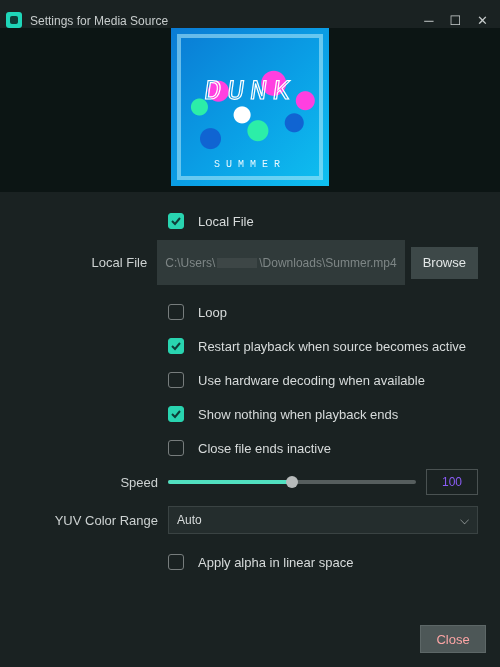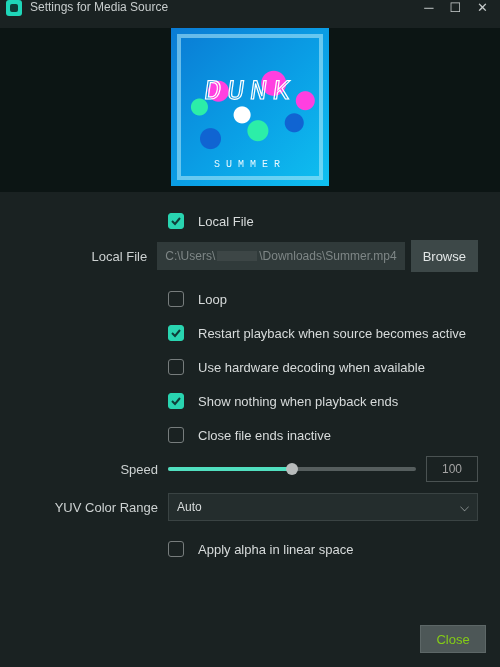--- a/index.html
+++ b/index.html
@@ -11,21 +11,21 @@
     color: #d7dbdb;
     background: #1a2222;
     overflow: hidden;
   }
   .window {
     width: 100%; height: 100%;
     display: flex; flex-direction: column;
   }
   .titlebar {
     height: 28px;
-    display: flex; align-items: flex-start;
+    display: flex; align-items: flex-end;
     padding: 0 6px;
     color: #c7cccc;
   }
   .titlebar .app-icon {
     width: 16px; height: 16px;
     border-radius: 3px;
     background: #1fd6b9;
     margin-right: 8px;
     position: relative;
   }
@@ -120,21 +120,21 @@
     background: #29d4b0;
     border-color: #29d4b0;
   }
   .cb.checked svg { display: block; }
   .cb svg { display: none; }
   .cb-label { margin-left: 8px; }
 
   
   .input {
     flex: 1;
-    height: 28px;
+    height: 45px;
     background: #303a3a;
     border: none;
     padding: 0 8px;
     color: #7e8686;
     font-size: 12px;
     display: flex; align-items: center;
     overflow: hidden; white-space: nowrap;
   }
   .input .redact {
     display: inline-block;
@@ -175,21 +175,21 @@
     position: absolute;
     width: 12px; height: 12px;
     border-radius: 50%;
     background: #b7bbbb;
     top: 50%; transform: translate(-50%,-50%);
   }
   .numbox {
     width: 52px; height: 26px;
     border: 1px solid #4a5252;
     background: transparent;
-    color: #a3a3a3;
+    color: #8b5cf6;
     text-align: center;
     display: flex; align-items: center; justify-content: center;
     font-size: 12px;
   }
 
   
   .select {
     flex: 1;
     height: 28px;
     border: 1px solid #3a4343;
@@ -204,21 +204,21 @@
   .select .chev { font-size: 12px; color: #a9afaf; }
 
   .footer {
     display: flex; justify-content: flex-end;
     padding: 12px 14px 14px;
   }
   .close-btn {
     width: 66px; height: 28px;
     background: #4d5757;
     border: 1px solid #5d6767;
-    color: #84cc16;
+    color: #fca5a5;
     cursor: pointer;
     font-size: 13px;
   }
 </style>
 </head>
 <body>
 
 <div class="window">
   <div class="titlebar">
     <div class="app-icon"></div>

